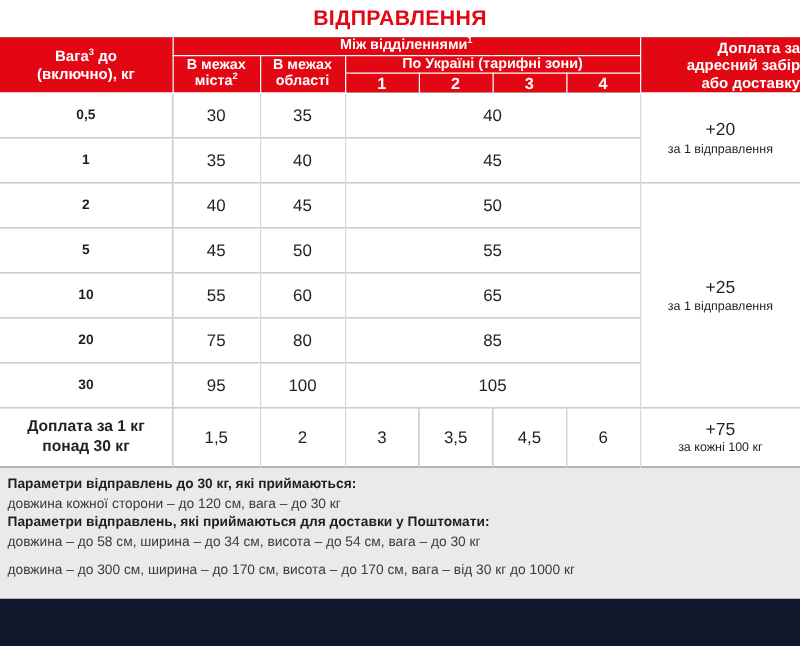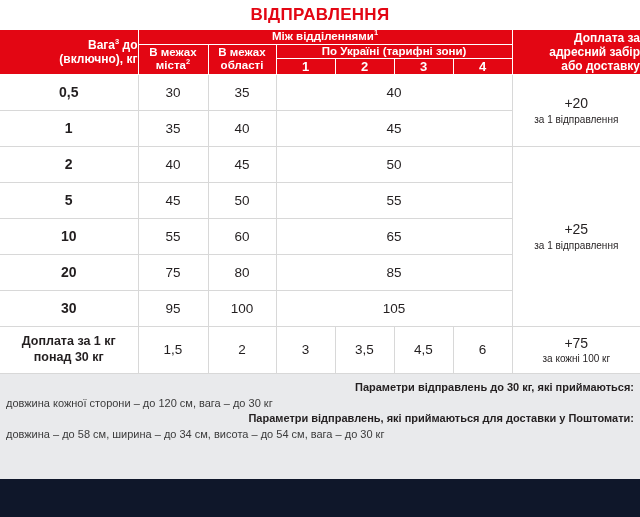--- a/index.html
+++ b/index.html
@@ -54,42 +54,42 @@
     text-align: center;
     vertical-align: middle;
     font-size: 11.5px;
     line-height: 1.18;
     border-right: 1px solid #ffffff;
     border-bottom: 1px solid #ffffff;
     padding: 2px 3px;
   }
   .hd.no-b { border-bottom: none; }
   .hd.no-r { border-right: none; }
-  .hd-weight { font-size: 12px; text-align: right; }
+  .hd-weight { font-size: 12px; }
   .hd-pay { font-size: 12px; text-align: right; }
   .hd-zone { font-size: 13px; }
   sup {
     font-size: 7.5px;
     vertical-align: super;
     line-height: 0;
   }
 
   
   .bd {
     background: #ffffff;
     text-align: center;
     vertical-align: middle;
     font-size: 13.5px;
     color: #231f20;
     border-bottom: 1px solid #d8d8d8;
     border-right: 1px solid #d8d8d8;
     height: 35px;
   }
   .bd.no-r { border-right: none; }
-  .bd-weight { font-weight: bold; font-size: 14px; }
+  .bd-weight { font-weight: bold; font-size: 11px; }
   .bd-last {
     font-weight: bold;
     font-size: 12.5px;
     line-height: 1.25;
   }
   .row-last .bd { height: 46px; }
 
   .surch-main {
     font-size: 14px;
     color: #231f20;
@@ -112,21 +112,20 @@
   }
   .note-line {
     font-size: 11px;
     line-height: 1.42;
     color: #3b3b3b;
     white-space: nowrap;
   }
   .note-line.bold {
     font-weight: bold;
     color: #231f20;
-    text-align: right;
   }
   .note-gap { height: 7px; }
 </style>
 </head>
 <body>
 
 <div id="page">
 
   <div class="title-bar">
     <div class="title-text">ВІДПРАВЛЕННЯ</div>
@@ -247,15 +246,16 @@
       </tr>
     </tbody>
   </table>
 
   <div class="notes">
     <div class="note-line bold">Параметри відправлень до 30 кг, які приймаються:</div>
     <div class="note-line">довжина кожної сторони – до 120 см, вага – до 30 кг</div>
     <div class="note-line bold">Параметри відправлень, які приймаються для доставки у Поштомати:</div>
     <div class="note-line">довжина – до 58 см, ширина – до 34 см, висота – до 54 см, вага – до 30 кг</div>
     <div class="note-gap"></div>
+    <div class="note-line">довжина – до 300 см, ширина – до 170 см, висота – до 170 см, вага – від 30 кг до 1000 кг</div>
   </div>
 
 </div>
 
 </body></html>

